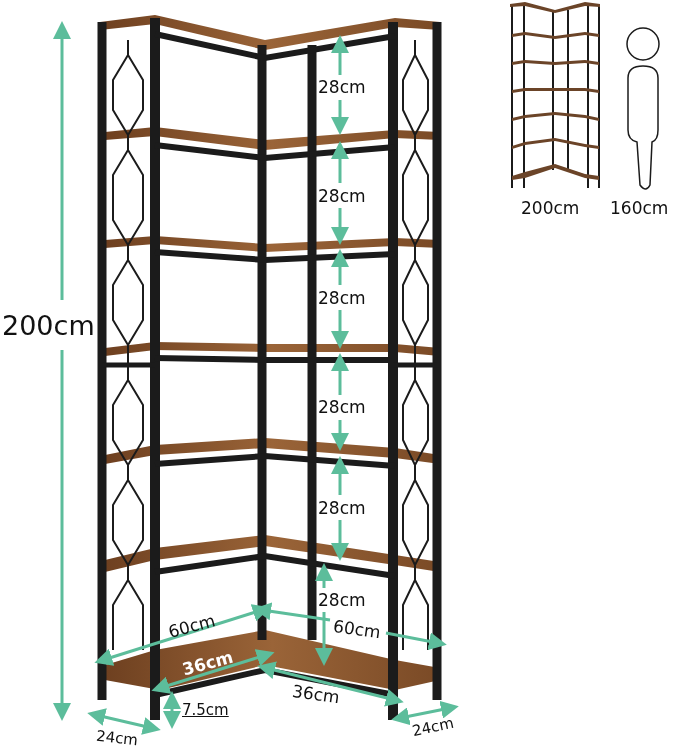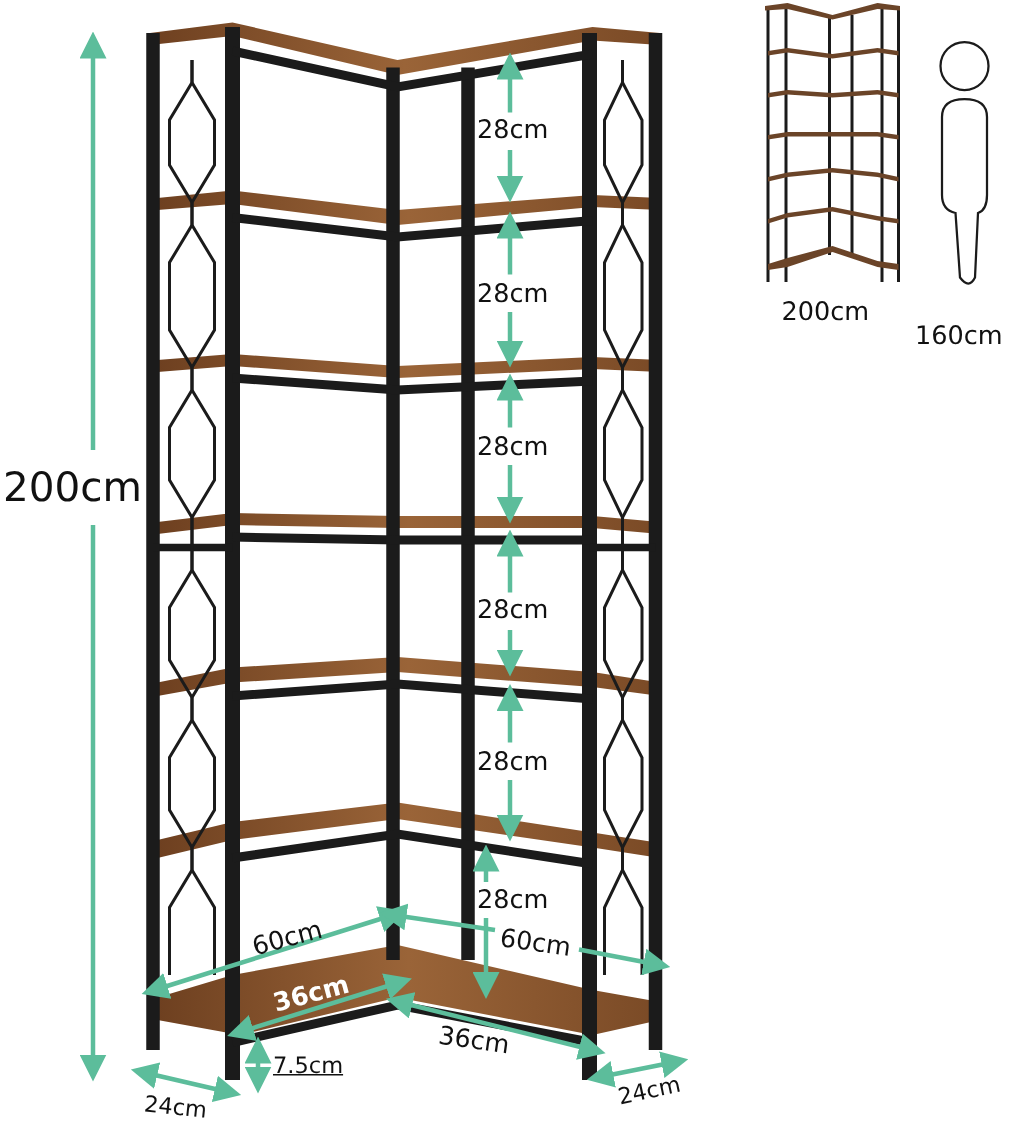--- a/index.html
+++ b/index.html
@@ -138,14 +138,14 @@
 
   <span class="lbl md" style="left:168px;top:618px;transform:rotate(-15deg);">60cm</span>
   <span class="lbl md" style="left:333px;top:621px;transform:rotate(8deg);">60cm</span>
   <span class="lbl white" style="left:182px;top:655px;transform:rotate(-15deg);">36cm</span>
   <span class="lbl md" style="left:292px;top:686px;transform:rotate(8deg);">36cm</span>
   <span class="lbl sm" style="left:182px;top:703px;text-decoration:underline;">7.5cm</span>
   <span class="lbl sm" style="left:96px;top:731px;transform:rotate(6deg);">24cm</span>
   <span class="lbl sm" style="left:412px;top:720px;transform:rotate(-12deg);">24cm</span>
 
   <span class="lbl md" style="left:521px;top:200px;">200cm</span>
-  <span class="lbl md" style="left:610px;top:216px;">160cm</span>
+  <span class="lbl md" style="left:610px;top:200px;">160cm</span>
 </div>
 
 </body></html>

